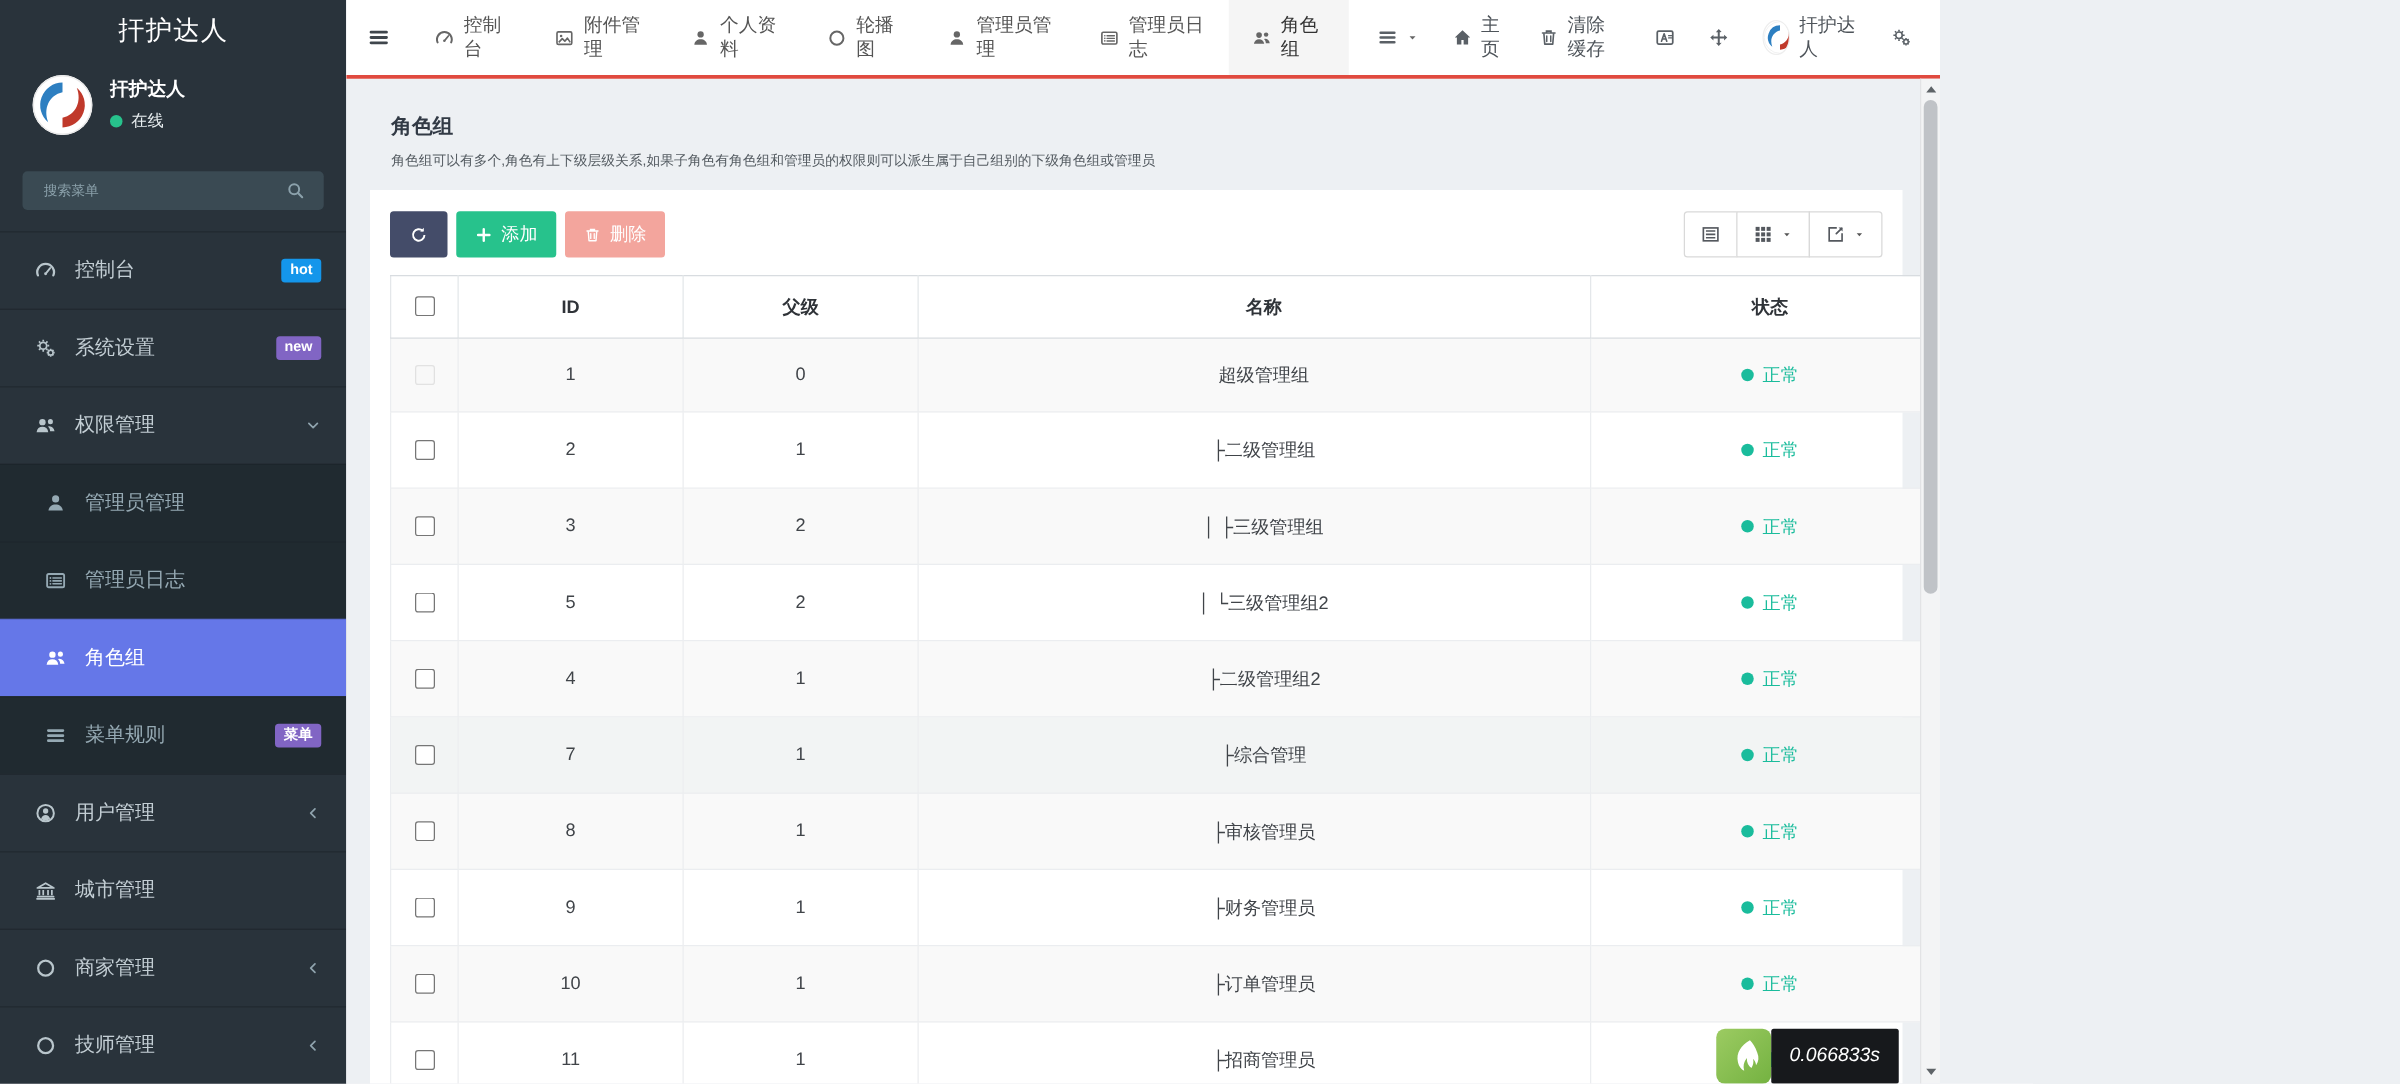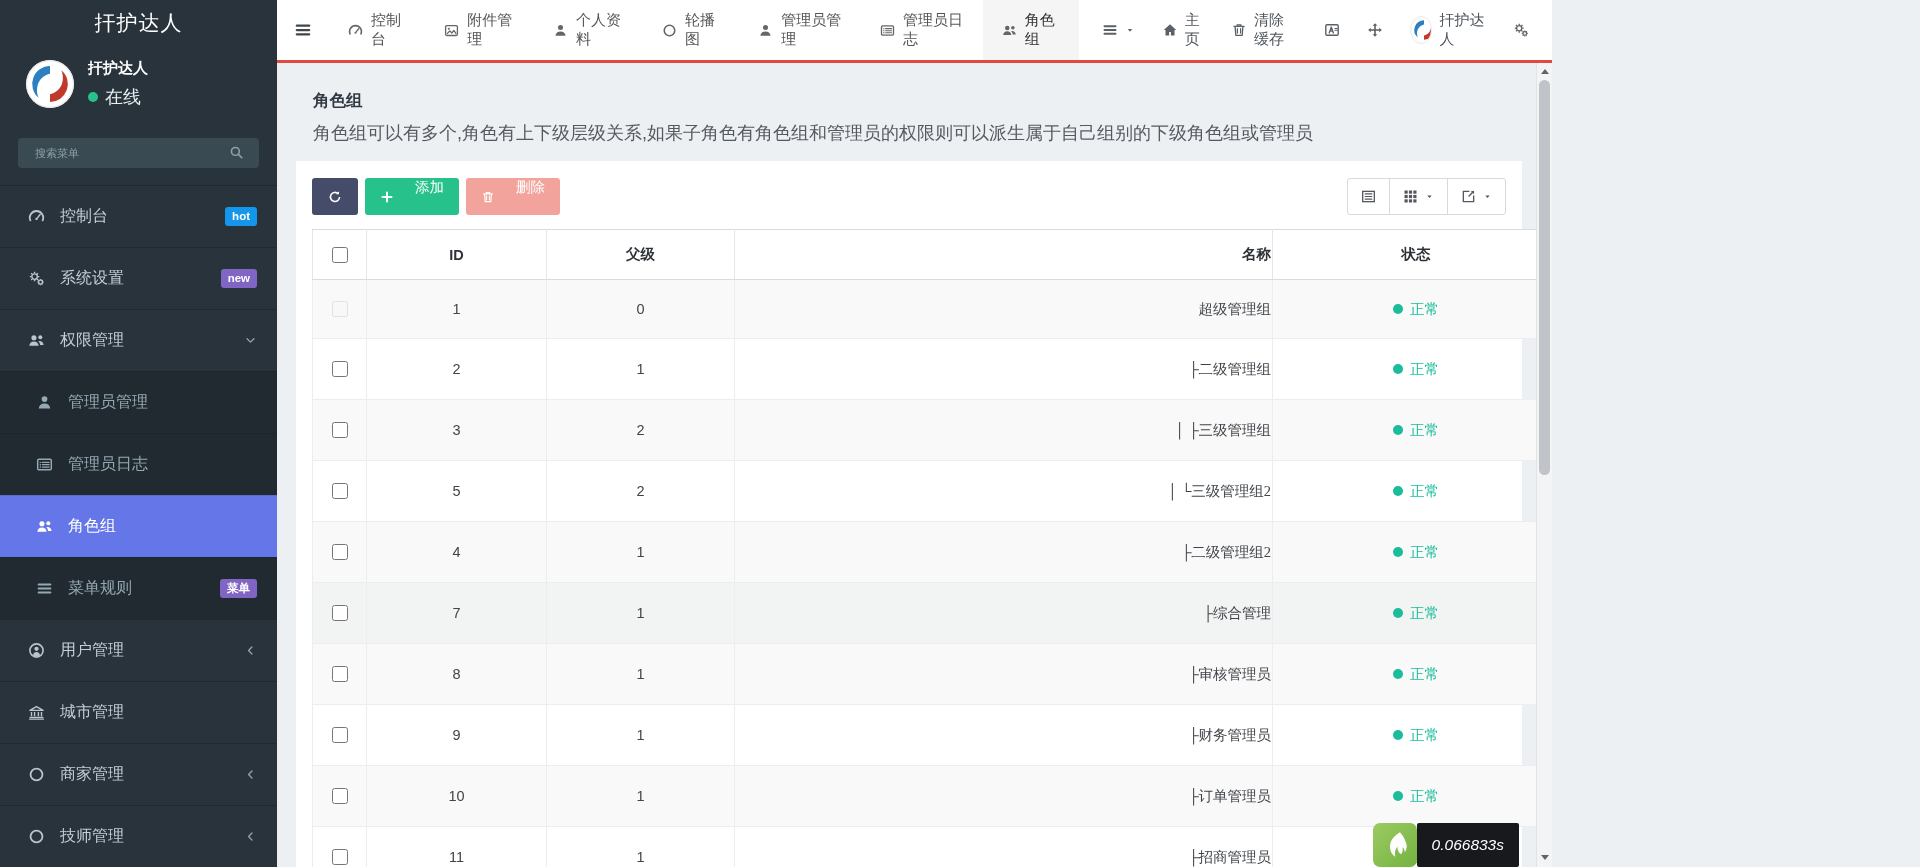--- a/index.html
+++ b/index.html
@@ -14,21 +14,21 @@
 
   
   .sidebar{width:277px;flex-shrink:0;background:#29333b;color:#c3ced4;
            display:flex;flex-direction:column;overflow:hidden;}
   .brand{height:62px;display:flex;align-items:center;justify-content:center;
          font-size:21px;color:#fff;letter-spacing:1px;}
   .user-panel{display:flex;align-items:center;gap:14px;padding:12px 10px 16px 26px;}
   .avatar{width:48px;height:48px;border-radius:50%;background:#fff;overflow:hidden;flex-shrink:0;}
   .avatar svg{width:48px;height:48px;display:block;}
   .uname{font-size:15px;font-weight:bold;color:#fff;margin-bottom:7px;}
-  .ustatus{display:flex;align-items:center;gap:7px;font-size:18px;color:#e9eff1;}
+  .ustatus{display:flex;align-items:center;gap:7px;font-size:13px;color:#e9eff1;}
   .dot-on{width:10px;height:10px;border-radius:50%;background:#27c28c;display:inline-block;}
   .search-box{margin:13px 18px 17px;background:#3a4a53;border-radius:4px;height:40px;
               display:flex;align-items:center;padding:0 15px;}
   .search-box input{flex:1;background:transparent;border:none;outline:none;
                     color:#cfd9dd;font-size:11px;font-family:inherit;}
   .search-box input::placeholder{color:#8ba1ab;}
   .search-box .ic{color:#8ba1ab;font-size:15px;}
   .menu{display:flex;flex-direction:column;}
   .menu-item{height:61px;display:flex;align-items:center;gap:13px;
              padding:0 20px 0 26px;font-size:16px;color:#c3ced4;cursor:pointer;}
@@ -59,46 +59,46 @@
   .nav-right .ic{font-size:16px;color:#5a6066;}
   .nav-right .caret{font-size:10px;color:#666;}
   .nav-avatar{width:26px;height:26px;border-radius:50%;overflow:hidden;background:#fff;
               border:1px solid #eee;}
   .nav-avatar svg{width:26px;height:26px;display:block;}
 
   
   .content{flex:1;display:flex;flex-direction:column;padding:0 30px 0 19px;overflow:hidden;}
   .panel-heading{padding:27px 17px 16px;}
   .page-title{font-size:16.5px;font-weight:bold;color:#323a45;margin:0 0 9px;}
-  .page-desc{font-size:18px;color:#535a60;}
+  .page-desc{font-size:11px;color:#535a60;}
   .panel-body{flex:1;background:#fff;padding:17px 16px;}
 
   .toolbar{display:flex;align-items:center;margin-bottom:14px;}
-  .btn{display:inline-flex;justify-content:center;gap:21px;height:37px;
+  .btn{display:inline-flex;align-items:center;justify-content:center;gap:7px;height:37px;
        padding:0 15px;border:none;border-radius:3px;font-size:14.5px;color:#fff;
        cursor:pointer;font-family:inherit;margin-right:7px;}
   .btn .ic{font-size:14px;}
   .btn-refresh{background:#444c69;padding:0 16px;}
   .btn-add{background:#27c28c;}
   .btn-del{background:#e74c3c;opacity:.5;}
   .right-group{margin-left:auto;display:flex;}
   .btn-light{display:inline-flex;align-items:center;gap:7px;height:37px;padding:0 13px;
              background:#fff;border:1px solid #d9d9d9;color:#54585e;cursor:pointer;
              margin-left:-1px;font-family:inherit;}
   .btn-light:first-child{border-radius:3px 0 0 3px;margin-left:0;}
   .btn-light:last-child{border-radius:0 3px 3px 0;}
   .btn-light .ic{font-size:15px;}
   .btn-light .caret{font-size:9px;color:#555;}
 
   table{width:100%;border-collapse:collapse;table-layout:fixed;}
   th{height:47px;font-size:14.5px;font-weight:bold;color:#2f3338;text-align:center;
      border:1px solid #e4e7ea;border-top:1px solid #d8dce0;border-bottom:1px solid #d8dce0;
      background:#fff;}
   td{height:56px;font-size:14.5px;color:#404449;text-align:center;border:1px solid #ebedf0;}
-  th.c-name,td.c-name{text-align:right;padding-left:16px;font-family:Liberation Serif, serif;}
+  th.c-name,td.c-name{text-align:center;padding-left:16px;}
   tr.stripe td{background:#f9f9f9;}
   tr.hovered td{background:#f2f4f4;}
   input[type=checkbox]{width:16px;height:16px;cursor:pointer;}
   input[type=checkbox]:disabled{opacity:.55;}
   .status{color:#1abc9c;display:inline-flex;align-items:center;gap:7px;}
   .dot{width:10px;height:10px;border-radius:50%;background:#1abc9c;display:inline-block;}
   .op-btn{width:31px;height:29px;border:none;border-radius:3px;color:#fff;margin:0 3px;
           display:inline-flex;align-items:center;justify-content:center;cursor:pointer;}
   .op-btn .ic{font-size:13px;}
   .op-edit{background:#27c28c;}

